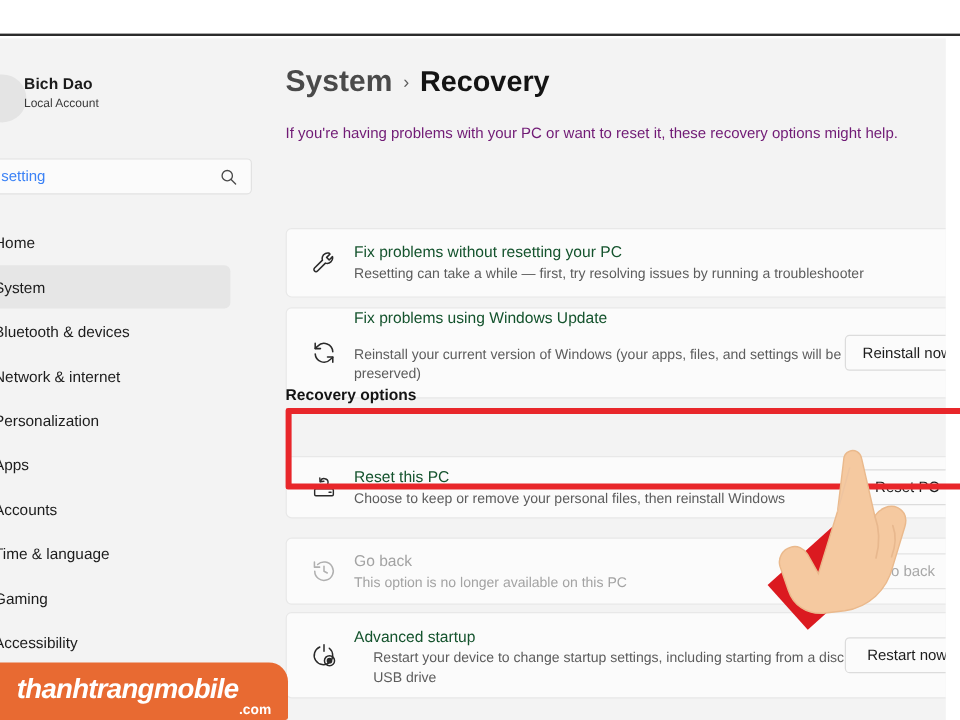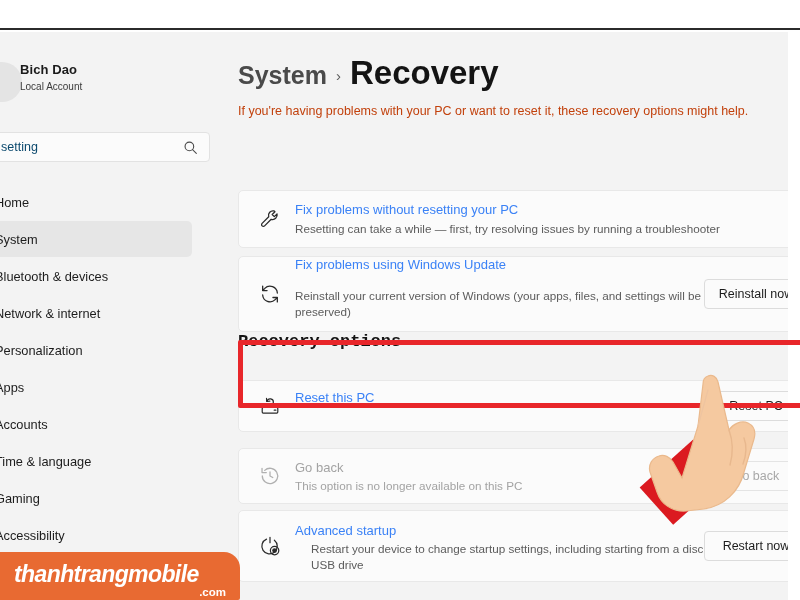--- a/index.html
+++ b/index.html
@@ -78,21 +78,21 @@
     left: -18px; top: 100px;
     width: 228px; height: 30px;
     background: #fbfbfb;
     border: 1px solid #e2e2e2;
     border-radius: 4px;
   }
   .search-value {
     position: absolute;
     left: 18px; top: 7px;
     font-size: 12.5px;
-    color: #0c4a6e;
+    color: #3b82f6;
   }
   .search-icon {
     position: absolute;
     right: 11px; top: 7px;
     width: 15px; height: 15px;
     color: #4a4a4a;
   }
 
   .nav { position: absolute; left: 0; top: 152px; width: 212px; }
   .nav-item {
@@ -138,30 +138,30 @@
     font-weight: bold;
     color: #4a4a4a;
   }
   .crumb-sep {
     font-size: 15px;
     color: #5c5c5c;
     position: relative;
     top: -3px;
   }
   .crumb-current {
-    font-size: 33px;
+    font-size: 24px;
     font-weight: bold;
     color: #141414;
   }
 
   .page-desc {
     position: absolute;
     left: 26px; top: 72px;
     font-size: 12.5px;
-    color: #c2410c;
+    color: #701a75;
     white-space: nowrap;
   }
 
   
   .card {
     position: absolute;
     left: 26px;
     width: 585px;
     background: #fbfbfb;
     border: 1px solid #e8e8e8;
@@ -172,21 +172,21 @@
     left: 20px;
     top: 50%;
     transform: translateY(-50%);
     width: 22px; height: 22px;
     color: #2a2a2a;
   }
   .card-title {
     position: absolute;
     left: 56px;
     font-size: 13px;
-    color: #3b82f6;
+    color: #14532d;
     white-space: nowrap;
   }
   .card-sub {
     position: absolute;
     left: 56px;
     font-size: 11.7px;
     color: #5c5c5c;
     line-height: 16px;
     width: 400px;
   }
@@ -216,25 +216,24 @@
 
   
   #card-troubleshoot { top: 158px; height: 58px; }
   #card-winupdate    { top: 224px; height: 76px; }
   #card-reset        { top: 348px; height: 52px; }
   #card-goback       { top: 416px; height: 56px; }
   #card-advstart     { top: 478px; height: 72px; }
 
   .section-heading {
     position: absolute;
-    left: 26px; top: 300px;
-    font-size: 17px;
+    left: 26px; top: 289px;
+    font-size: 13px;
     font-weight: bold;
     color: #141414;
-    font-family: Liberation Mono, monospace;
   }
 
   
   .highlight-box {
     position: absolute;
     left: 238px; top: 340px;
     width: 575px; height: 68px;
     border: 5px solid #e8262a;
     border-radius: 2px;
     pointer-events: none;
@@ -370,20 +369,21 @@
       <div class="section-heading">Recovery options</div>
 
       <div class="card" id="card-reset">
         <svg class="card-icon" viewBox="0 0 24 24" fill="none" stroke="currentColor" stroke-width="1.3" stroke-linecap="round" stroke-linejoin="round">
           <rect x="3.5" y="13.5" width="17" height="6.2" rx="1.1"></rect>
           <path d="M12.2 11.2a3.5 3.5 0 1 0-3.4-4.4"></path>
           <polyline points="8.2,3.6 8.4,7.1 11.9,6.6"></polyline>
           <line x1="16.6" y1="16.6" x2="18.4" y2="16.6"></line>
         </svg>
         <div class="card-title" style="top:9px;">Reset this PC</div>
+        <div class="card-sub" style="top:27px; width:460px;">Choose to keep or remove your personal files, then reinstall Windows</div>
         <button class="card-btn" style="right:14px;">Reset PC</button>
       </div>
 
       <div class="card disabled" id="card-goback">
         <svg class="card-icon" viewBox="0 0 24 24" fill="none" stroke="currentColor" stroke-width="1.4" stroke-linecap="round" stroke-linejoin="round">
           <path d="M3.6 12a8.4 8.4 0 1 0 2.6-6.1"></path>
           <polyline points="3.3,3.6 3.3,8.3 8,8.3"></polyline>
           <polyline points="12,7.6 12,12 15,13.6"></polyline>
         </svg>
         <div class="card-title" style="top:11px;">Go back</div>

